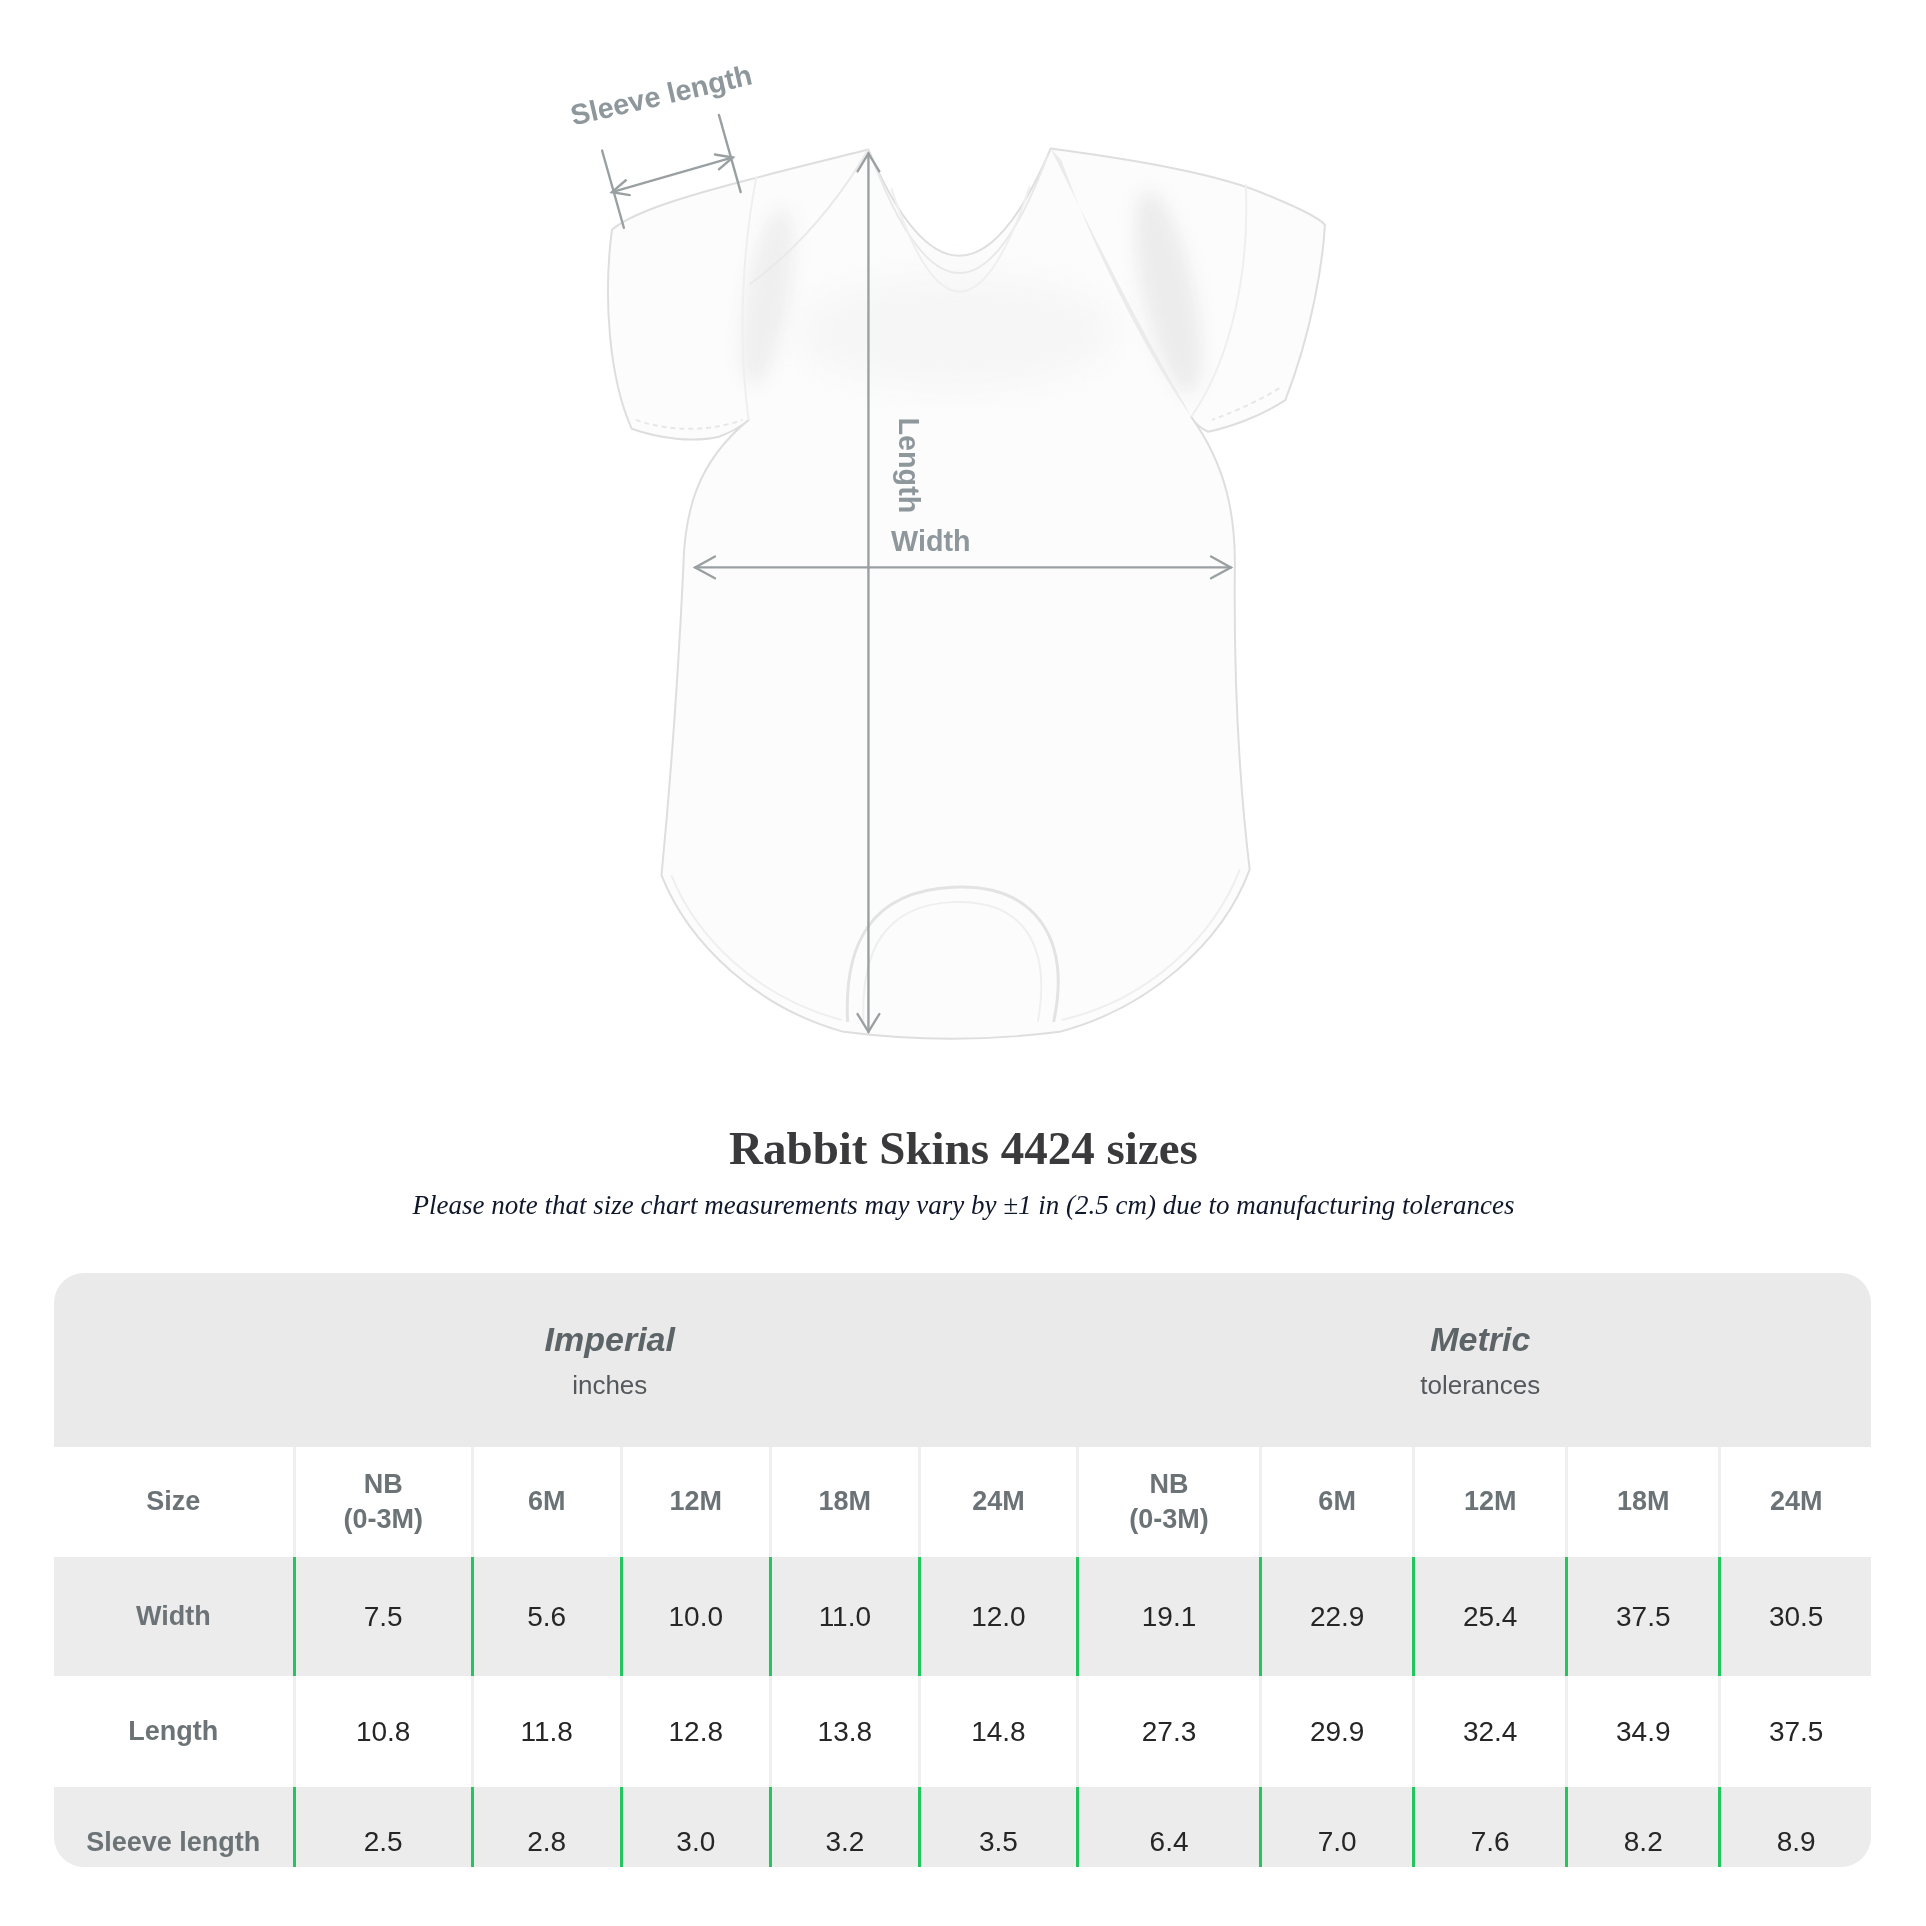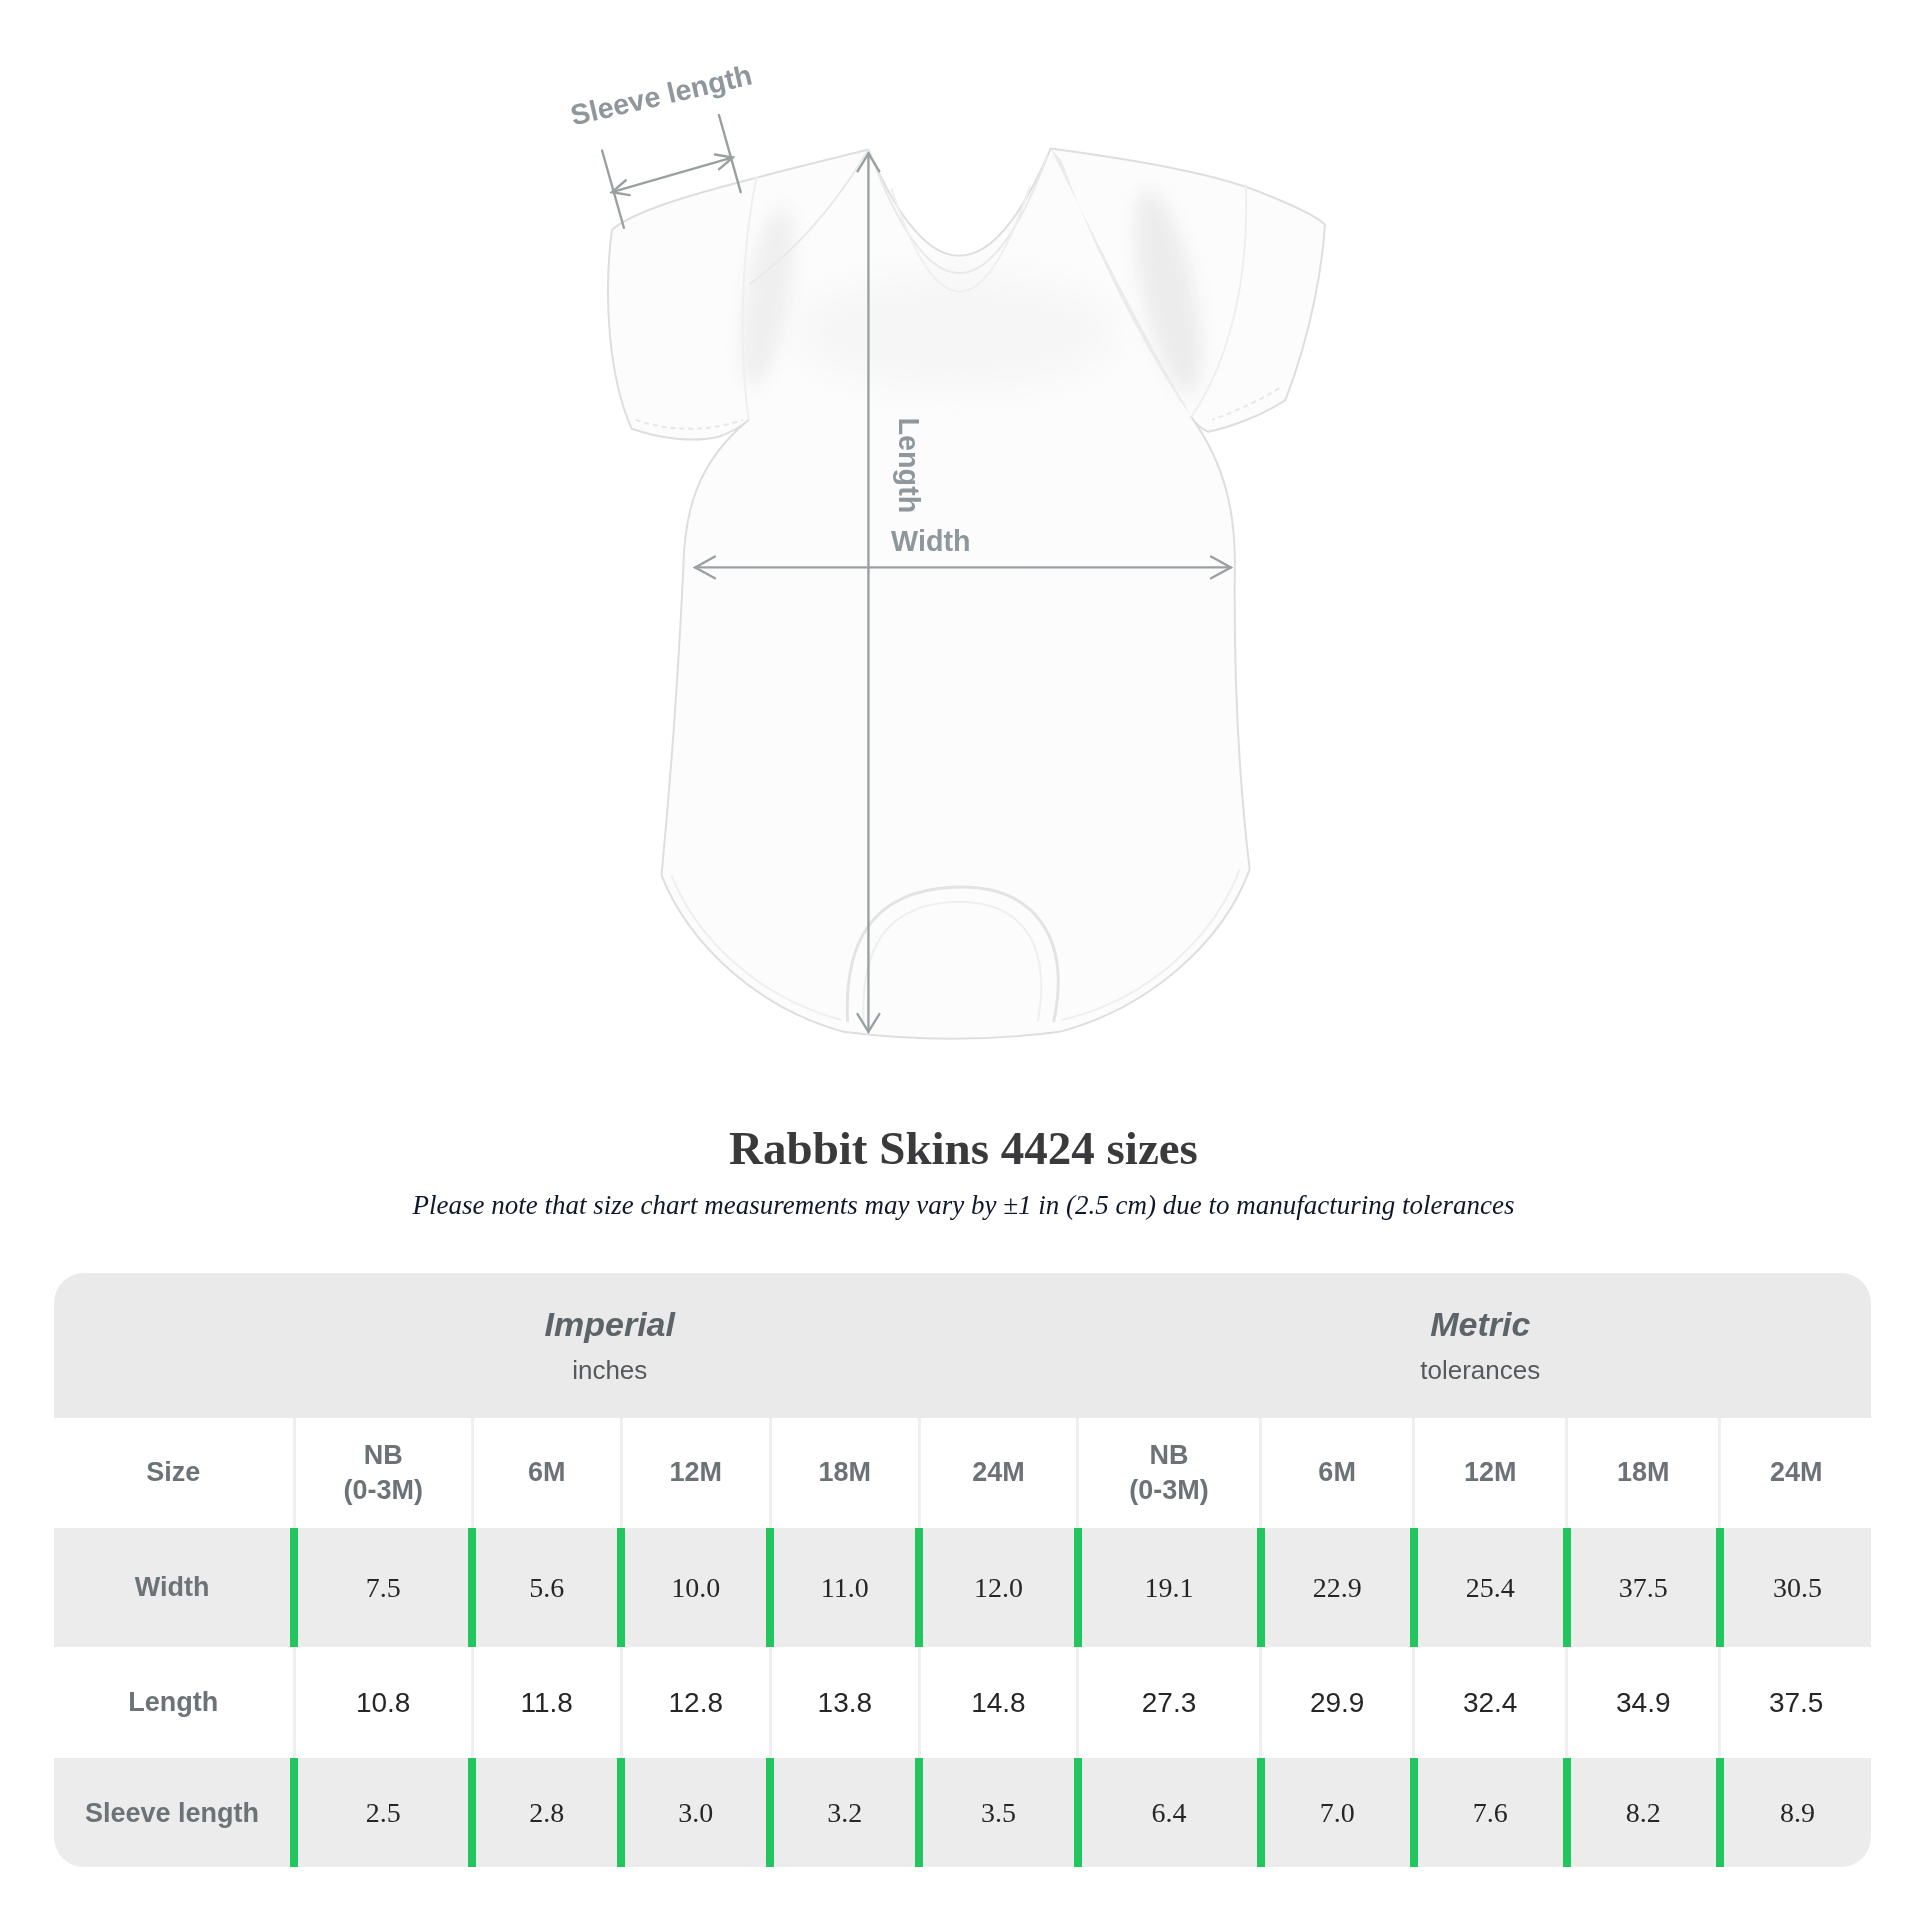--- a/index.html
+++ b/index.html
@@ -18,29 +18,29 @@
   .title-block { position:absolute; top:1121px; left:0; width:100%; text-align:center;font-family:Liberation Serif, serif; }
   .title-block h1 { margin:0; font-size:47px; font-weight:bold; color:#3a3a3c; }
   .title-block p  { margin:15px 0 0 0; font-style:italic; font-size:27px; color:#0f172a; }
   
   .table-wrap {
     position:absolute; left:54px; top:1273px; width:1817px; height:594px;
     border-radius:30px; overflow:hidden;
   }
   .table-wrap table { border-collapse:collapse; table-layout:fixed; width:100%; height:100%; }
   .table-wrap td { text-align:center; vertical-align:middle; padding:0; }
-  tr.band  { height:145px; }
+  tr.band  { height:174px; }
   tr.size-row { height:110px; }
   tr.r-width  { height:119px; }
   tr.r-length { height:111px; }
   tr.r-sleeve { height:110px; }
   tr.band td { background:#eaeaea; }
   tr.gray td { background:#ececec; }
   tr.white td { background:#ffffff; }
-  tr.gray td + td  { border-left:8px solid #22c55e;font-family:Liberation Serif, serif; }
+  tr.gray td + td  { border-left:3px solid #22c55e; }
   tr.white td + td { border-left:3px solid #efefef; }
   .group { display:flex; flex-direction:column; align-items:center; gap:11px; }
   .band-imperial .group { transform:translateX(44px); }
   .band-metric .group { transform:translateX(6px); }
   .group-name { font-style:italic; font-weight:bold; font-size:34px; color:#5d6467; }
   .group-unit { font-size:26px; color:#55595c; }
   .col-head { font-weight:bold; font-size:27px; color:#6c7377; white-space:pre-line; line-height:1.3; }
   .row-label { font-weight:bold; font-size:27px; color:#6c7377; }
   .val { font-size:28px; color:#262626; }
 </style>

